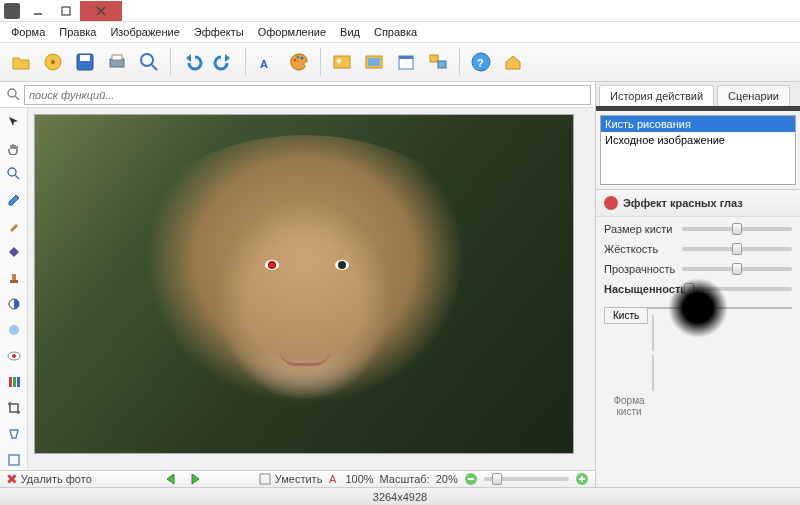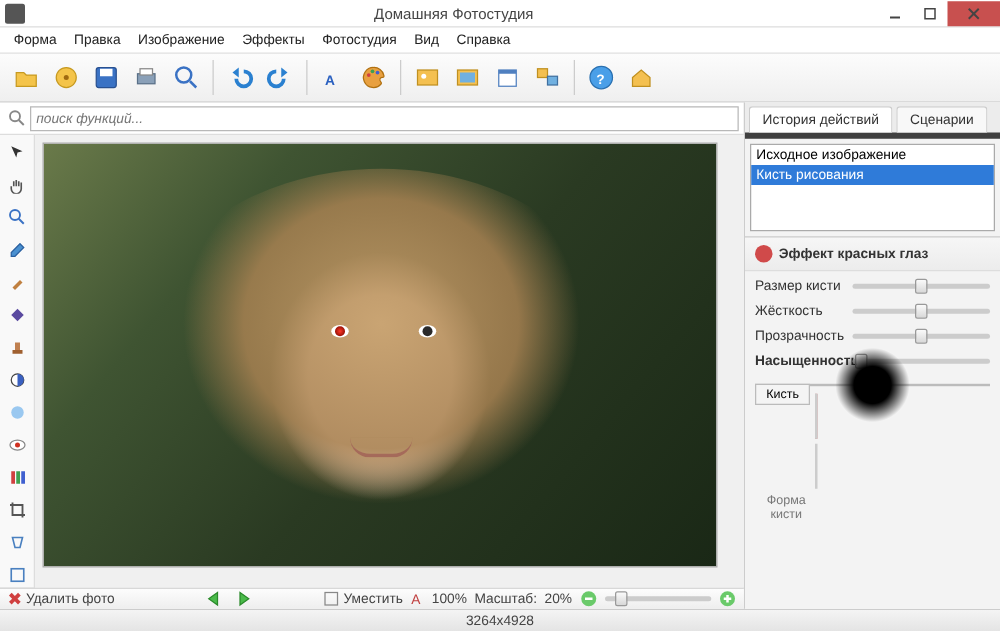--- a/index.html
+++ b/index.html
@@ -67,21 +67,20 @@
 .shapecol .sw { height:36px; border:1px solid #ccc; }
 .shapecol .sw.fill { background:#cf8e8e; }
 .shapecol .lbl { text-align:center; color:#777; font-size:10px; line-height:1.1; }
 .statusbar { height:18px; background:linear-gradient(#f4f4f4,#e4e4e4); border-top:1px solid #ccc; display:flex; align-items:center; justify-content:center; color:#444; }
 </style>
 </head>
 <body>
 
 <div class="titlebar">
   <div class="app-icon"></div>
-  <div class="title">Домашняя Фотостудия</div>
   <div class="winbtn">
       <svg width="10" height="10">
         <line x1="1" y1="8" x2="9" y2="8" stroke-width="1.5"></line>
       </svg>
     </div>
   <div class="winbtn">
       <svg width="10" height="10">
         <rect x="1" y="1" width="8" height="8" fill="none" stroke-width="1.2"></rect>
       </svg>
     </div>
@@ -91,21 +90,21 @@
         <line x1="9" y1="1" x2="1" y2="9" stroke-width="1.5"></line>
       </svg>
     </div>
 </div>
 
 <div class="menubar">
   <span>Форма</span>
   <span>Правка</span>
   <span>Изображение</span>
   <span>Эффекты</span>
-  <span>Фотостудия</span>
+  <span>Оформление</span>
   <span>Вид</span>
   <span>Справка</span>
 </div>
 
 <div class="toolbar">
   <div class="tb">
       <svg width="22" height="22">
         <path d="M3 7h6l2 2h8v9H3z" fill="#f4c44a" stroke="#c79a20"></path>
       </svg>
     </div>
@@ -355,22 +354,22 @@
         </div>
     </div>
   </div>
 
   <div class="rightcol">
     <div class="tabs">
       <div class="tab active">История действий</div>
       <div class="tab">Сценарии</div>
     </div>
     <div class="histlist">
+      <div class="hi sel">Кисть рисования</div>
       <div class="hi">Исходное изображение</div>
-      <div class="hi sel">Кисть рисования</div>
     </div>
     <div class="sechead">
       <div class="sicon"></div>
       <span>Эффект красных глаз</span>
     </div>
     <div class="sliders">
       <div class="srow">
           <label>Размер кисти</label>
           <div class="slider">
             <div class="thumb" style="left:45%"></div>

